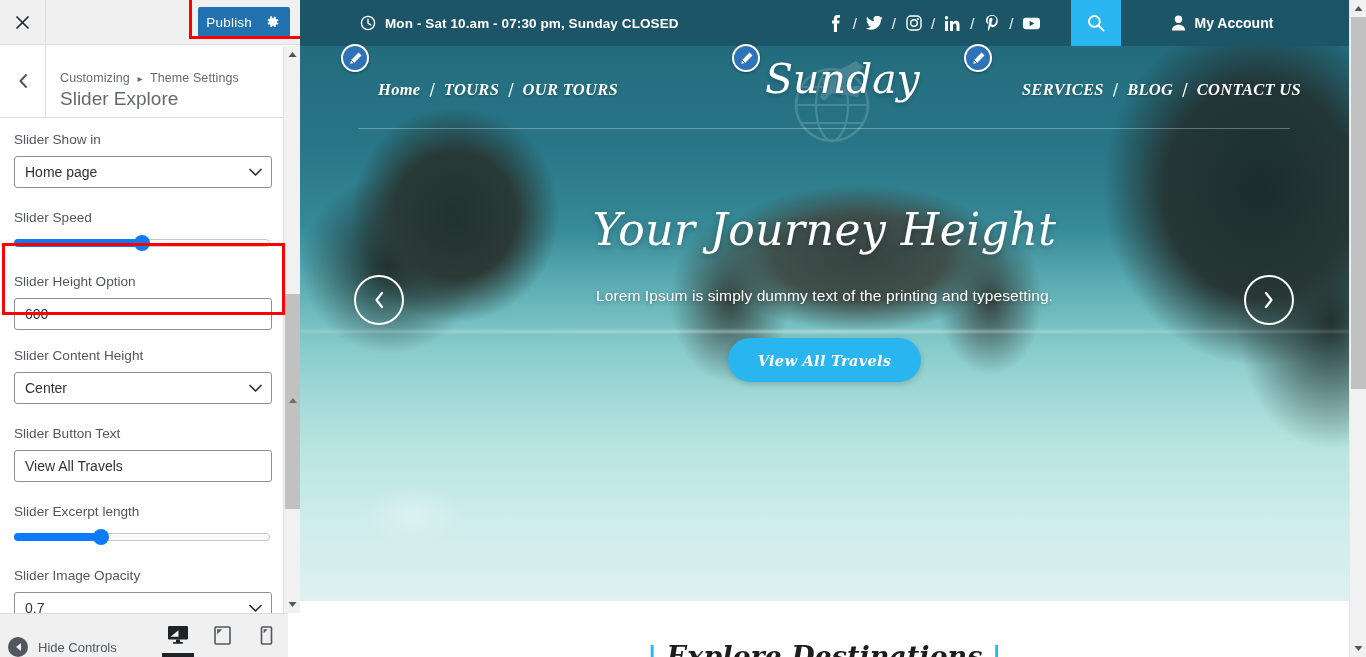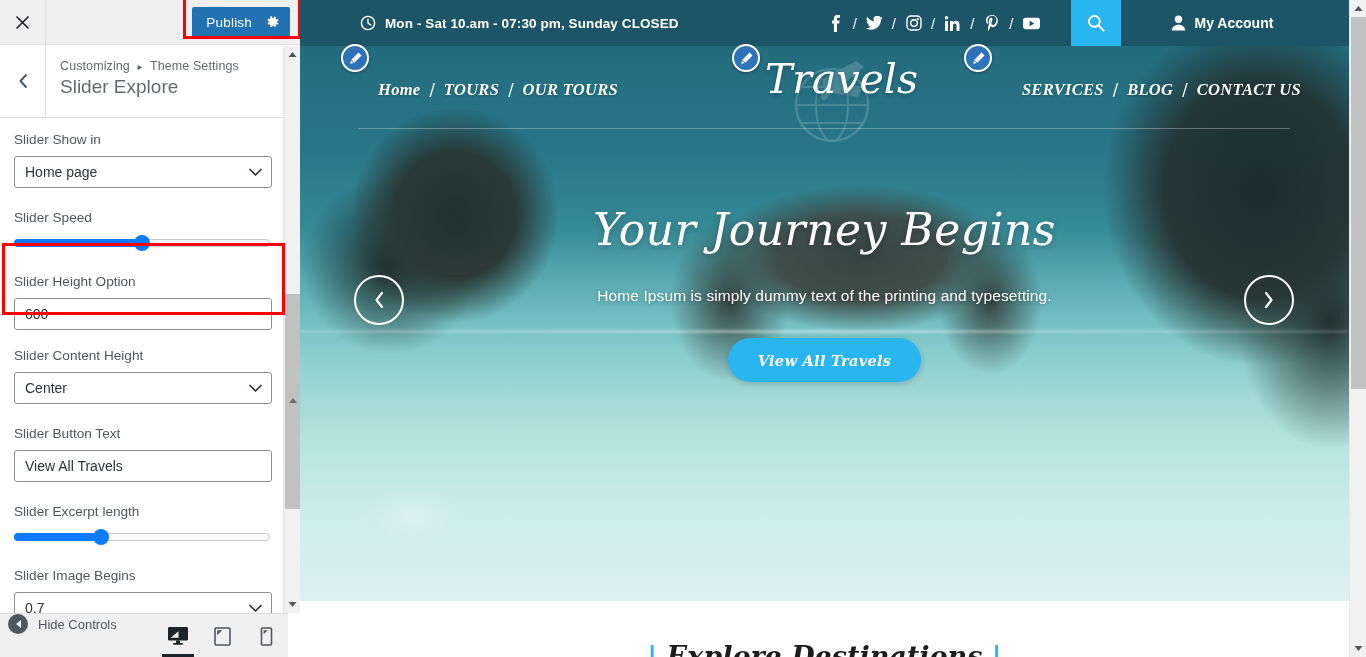--- a/index.html
+++ b/index.html
@@ -45,41 +45,41 @@
     pointer-events: none;
   }
   .publish-btn {
     display: flex; align-items: center;
     height: 30px;
     background: #2271b1;
     color: #fff;
     font-size: 13.5px;
     border: none;
     border-radius: 2px;
-    padding: 0 10px 0 14px;
+    padding: 0 10px 0 8px;
     cursor: pointer;
     font-family: "Liberation Sans", sans-serif;
   }
   .publish-btn .lbl { margin-right: 14px; letter-spacing: .2px;}
   .gear { width: 14px; height: 14px; display:block; }
 
   .breadcrumb-row {
     display: flex;
     height: 73px;
     border-bottom: 1px solid #dcdcde;
     background: #fff;
   }
   .back-btn {
     width: 46px;
     display: flex; align-items: center; justify-content: center;
     border-right: 1px solid #dcdcde;
     background: #fff;
     cursor: pointer;
   }
-  .bc-text { padding: 14px 0 0 14px; }
+  .bc-text { padding: 14px 0 0 14px; margin-top: 12px; }
   .bc-top { font-size: 12.5px; color: #646970; letter-spacing: .1px;}
   .bc-top .sep { margin: 0 4px; font-size: 10px; }
   .bc-title { font-size: 19px; color: #646970; font-weight: 400; margin-top: 3px; }
 
   .controls {
     position: absolute;
     top: 119px; left: 0;
     width: 288px;
     height: 566px;
     padding: 12px 14px 0 14px;
@@ -172,21 +172,21 @@
     border-bottom: 5px solid #6d6d6d;
   }
 
   
   .sb-footer {
     position: absolute;
     left: 0; bottom: 0;
     width: 288px; height: 44px;
     background: #f0f0f1;
     border-top: 1px solid #dcdcde;
-    display: flex; align-items: flex-start;
+    display: flex; align-items: flex-end;
   }
   .hide-ctl { display: flex; align-items: center; cursor: pointer; padding-left: 8px; }
   .hide-ctl .circ {
     width: 20px; height: 20px; border-radius: 50%;
     background: #50575e;
     display:flex; align-items:center; justify-content:center;
     margin-right: 10px;
   }
   .hide-ctl .txt { font-size: 13px; color: #50575e; }
   .devices { margin-left: auto; display: flex; align-items: center; }
@@ -562,21 +562,21 @@
         <div class="range">
           <div class="track"></div>
           <div class="fill" id="fill-excerpt" style="width: 87.2px;"></div>
           <div class="thumb" id="thumb-excerpt" style="left: 79.2px;"></div>
         </div>
       </div>
 
       <div class="gap"></div>
 
       <div class="ctl">
-        <span class="ctl-label">Slider Image Begins</span>
+        <span class="ctl-label">Slider Image Opacity</span>
         <div class="select-wrap">
           <input class="ctl-select" readonly="" value="0.7" style="">
           <svg class="chev" width="13" height="9" viewBox="0 0 13 9">
             <path d="M1 1.5 L6.5 7 L12 1.5" stroke="#2c3338" stroke-width="1.7" fill="none" stroke-linecap="round" stroke-linejoin="round"></path>
           </svg>
         </div>
       </div>
 
     </div>
 
@@ -719,21 +719,21 @@
           <span class="menu-item">OUR TOURS</span>
         </div>
 
         <div class="brand">
           <svg class="globe" width="130" height="96" viewBox="0 0 130 96">
             <circle cx="62" cy="56" r="36" fill="none" stroke="#fff" stroke-width="2.4"></circle>
             <ellipse cx="62" cy="56" rx="16" ry="36" fill="none" stroke="#fff" stroke-width="2"></ellipse>
             <path d="M26 56 H98 M31 38 H93 M31 74 H93" stroke="#fff" stroke-width="2" fill="none"></path>
             <path d="M52 30 L86 12 L94 18 L72 36 L92 40 L88 48 L62 44 L54 52 L50 48 L54 40 Z" fill="#fff"></path>
           </svg>
-          <span class="name">Travels</span>
+          <span class="name">Sunday</span>
         </div>
 
         <div class="menu" style="margin-left:auto; margin-right:48px">
           <span class="menu-item">SERVICES</span>
           <span class="menu-sep">/</span>
           <span class="menu-item">BLOG</span>
           <span class="menu-sep">/</span>
           <span class="menu-item">CONTACT US</span>
         </div>
       </div>
@@ -752,22 +752,22 @@
         </svg>
       </div>
       <div class="pencil" style="left:664px; top:44px">
         <svg width="15" height="15" viewBox="0 0 16 16">
           <path d="M11.3 1.6l3.1 3.1-8 8-4 1 1-4z" fill="#fff"></path>
           <path d="M3.3 9.7l3.1 3.1" stroke="#2e72b8" stroke-width="1" fill="none"></path>
         </svg>
       </div>
 
       <div class="hero-content">
-        <div class="hero-title">Your Journey Begins</div>
-        <div class="hero-sub">Home Ipsum is simply dummy text of the printing and typesetting.</div>
+        <div class="hero-title">Your Journey Height</div>
+        <div class="hero-sub">Lorem Ipsum is simply dummy text of the printing and typesetting.</div>
         <button class="hero-btn">View All Travels</button>
       </div>
 
       <div class="slider-arrow prev">
         <svg width="16" height="20" viewBox="0 0 16 20">
           <path d="M11 3 L5.5 10 L11 17" stroke="#fff" stroke-width="2.2" fill="none" stroke-linecap="round" stroke-linejoin="round"></path>
         </svg>
       </div>
       <div class="slider-arrow next">
         <svg width="16" height="20" viewBox="0 0 16 20">

